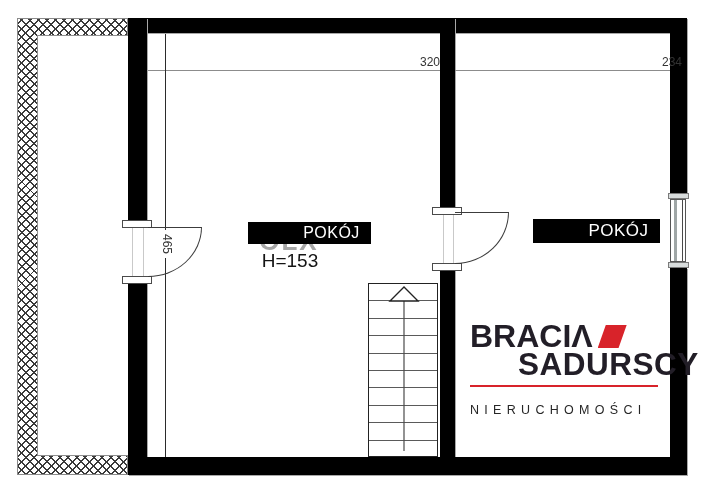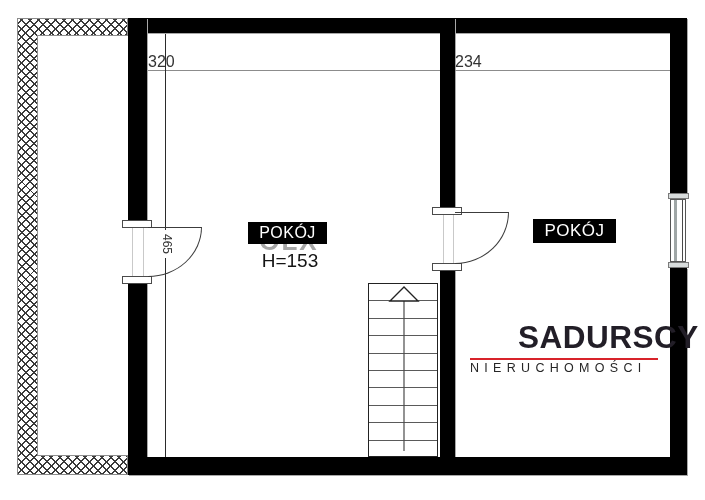--- a/index.html
+++ b/index.html
@@ -17,21 +17,21 @@
       repeating-linear-gradient(-45deg, rgba(0,0,0,0) 0 4.6px, #3a3a3a 4.6px 6px),
       #fff;
   }
   .balcony-inner{
     position:absolute;left:19px;top:16px;width:92px;height:421px;
     background:#fff;border:1px solid #8f8f8f;border-right:none;box-sizing:border-box;
   }
   
   .dimline-h{position:absolute;height:1px;background:#8c8c8c;}
   .dimline-v{position:absolute;width:1px;background:#2b2b2b;}
-  .dimlabel{position:absolute;font-size:16px;color:#333;text-align:left;line-height:14px;}
+  .dimlabel{position:absolute;font-size:12px;color:#333;text-align:right;line-height:14px;}
   .dimlabel-v{
     position:absolute;left:153px;top:237px;width:28px;height:14px;
     font-size:12px;color:#333;text-align:center;background:#fff;line-height:14px;
     transform:rotate(90deg);transform-origin:center;
   }
   
   .jamb{position:absolute;background:#fff;border:1px solid #4a4a4a;box-sizing:border-box;}
   .track{position:absolute;border-left:1px solid #c9c9c9;border-right:1px solid #c9c9c9;}
   .door-arc{
     position:absolute;border:1px solid #3c3c3c;border-left:none;box-sizing:border-box;
@@ -44,35 +44,35 @@
   
   .stairs{
     position:absolute;left:368px;top:283px;width:70px;height:174px;
     border:1px solid #222;box-sizing:border-box;
     background:repeating-linear-gradient(to bottom,#fff 0 16.4px,#5a5a5a 16.4px 17.4px);
   }
   .stairs svg{position:absolute;left:0;top:0;}
   
   .room-box{
     position:absolute;background:#000;color:#fff;display:flex;align-items:center;justify-content:center;
-    letter-spacing:0.5px;z-index:3;
+    letter-spacing:0.5px;z-index:3;padding-left:44px;
   }
   .watermark{
     position:absolute;color:#a6a6a6;font-weight:bold;letter-spacing:2px;z-index:2;
     font-size:26px;text-align:center;
   }
   .hnote{position:absolute;font-size:19px;color:#141414;text-align:center;z-index:3;}
   
   .logo{position:absolute;left:470px;top:323px;width:190px;color:#221e27;z-index:4;}
   .logo-row1{display:flex;align-items:flex-end;font-size:32px;font-weight:800;line-height:27px;letter-spacing:0;}
   .logo-mark{width:29px;height:23px;margin-left:5px;margin-bottom:2px;
     clip-path:polygon(28% 0,100% 0,72% 100%,0 100%);}
   .logo-row2{font-size:31.5px;font-weight:800;line-height:27px;letter-spacing:0.5px;margin-top:1px;}
   .logo-rule{height:2px;width:188px;margin-top:7px;}
-  .logo-tagline{font-size:12.5px;letter-spacing:5.3px;margin-top:1px;color:#262626;font-weight:500;white-space:nowrap;}
+  .logo-tagline{font-size:12.5px;letter-spacing:5.3px;margin-top:16px;color:#262626;font-weight:500;white-space:nowrap;}
 </style>
 </head>
 <body>
 
 <div id="plan">
 
   <div class="balcony">
     <div class="balcony-inner"></div>
   </div>
 
@@ -118,18 +118,23 @@
   </div>
 
   <div class="watermark" style="left:250px;top:226px;width:78px;">OLX</div>
 
   <div class="room-box" style="left:248px;top:222px;width:79px;height:22px;font-size:16px;">POKÓJ</div>
   <div class="hnote" style="left:240px;top:250px;width:100px;">H=153</div>
 
   <div class="room-box" style="left:533px;top:219px;width:83px;height:24px;font-size:17px;">POKÓJ</div>
 
   <div class="logo">
+    <div class="logo-row1" style="color: rgb(34, 30, 39);">
+      <span>BRACI</span>
+        <span>Λ</span>
+      <span class="logo-mark" style="background-color: rgb(216, 35, 42);"></span>
+    </div>
     <div class="logo-row2" style="color: rgb(34, 30, 39); margin-left: 48px;">SADURSCY</div>
     <div class="logo-rule" style="background-color: rgb(216, 35, 42);"></div>
     <div class="logo-tagline">NIERUCHOMOŚCI</div>
   </div>
 
 </div>
 
 </body></html>

